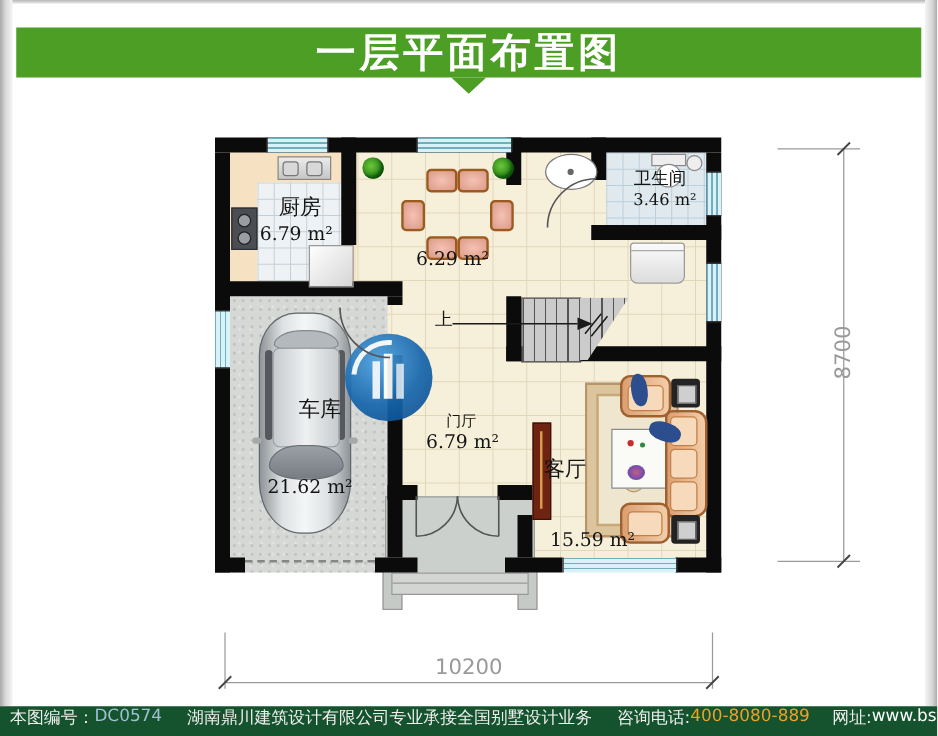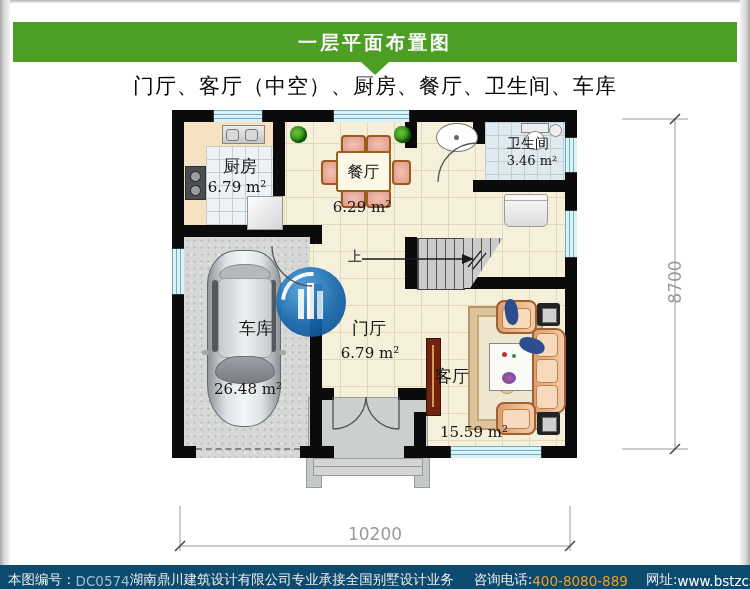--- a/index.html
+++ b/index.html
@@ -3,21 +3,21 @@
 <meta charset="utf-8">
 <style>
   html,body{margin:0;padding:0;background:#fff;}
   .page{position:relative;width:750px;height:589px;background:#fff;overflow:hidden;
         font-family:"DejaVu Sans","Liberation Sans",sans-serif;}
   .a{position:absolute;}
   .edge-l{left:0;top:0;width:10px;height:565px;background:linear-gradient(90deg,#a8a8a8,#d9d9d9 45%,#f4f4f4);}
   .edge-r{right:0;top:0;width:10px;height:565px;background:linear-gradient(270deg,#a8a8a8,#d9d9d9 45%,#f4f4f4);}
   .edge-t{left:0;top:0;width:750px;height:3px;background:linear-gradient(#b5b5b5,#eee);}
   .hdr{left:13px;top:22px;width:724px;height:40px;background:#4d9e24;color:#fff;
-       font-size:19px;font-weight:bold;letter-spacing:3px;text-align:center;line-height:40px;}
+       font-size:32px;font-weight:bold;letter-spacing:3px;text-align:center;line-height:40px;}
   .hdr-tri{left:361px;top:62px;width:0;height:0;border-left:14px solid transparent;
        border-right:14px solid transparent;border-top:13px solid #4d9e24;}
   .subtitle{left:0;top:72px;width:750px;text-align:center;font-family:"DejaVu Serif","Liberation Serif",serif;
        font-size:21px;color:#050505;letter-spacing:1px;}
   
   .fl-cream{background-color:#f6efda;background-image:linear-gradient(#e1d7ba 1px,transparent 1px),
        linear-gradient(90deg,#e1d7ba 1px,transparent 1px);background-size:27px 27px;}
   .fl-kit{background-color:#eef2f5;background-image:linear-gradient(#c4ced6 1px,transparent 1px),
        linear-gradient(90deg,#c4ced6 1px,transparent 1px);background-size:13px 13px;}
   .fl-bath{background-color:#dfe9ee;background-image:linear-gradient(#b9cfda 1px,transparent 1px),
@@ -33,37 +33,36 @@
   .dim{position:absolute;color:#9a9a9a;font-size:17px;text-align:center;}
   
   .chair{position:absolute;background:radial-gradient(#f4c2b4,#dd9a88);border:2px solid #9c5a20;border-radius:4px;}
   .sofa{background:linear-gradient(90deg,#dc9f70,#f3cda8);border:2px solid #a06030;}
   .cushion{position:absolute;background:#f7d9bc;border:1px solid #c08048;border-radius:4px;}
   .sidetable{position:absolute;width:23px;height:23px;background:#232323;border-radius:3px;}
   .sidetable>div{position:absolute;left:5px;top:5px;width:13px;height:13px;background:#cfcfcf;border:1px solid #666;}
   .plant{position:absolute;width:17px;height:17px;border-radius:47% 53% 50% 50%;
        background:radial-gradient(circle at 40% 40%,#6cc63a,#1d7a12 75%);box-shadow:inset -2px -2px 3px #0d4d08;}
   .stairs{position:absolute;background:repeating-linear-gradient(90deg,#555 0 1px,#cbcbcb 1px 9px);border:1px solid #444;}
-  .footer{left:0;top:565px;width:750px;height:24px;background:#0c4a6e;color:#eee;font-size:13.5px;
-       display:flex;align-items:flex-end;padding-left:8px;box-sizing:border-box;white-space:nowrap;}
+  .footer{left:0;top:565px;width:750px;height:24px;background:#14532d;color:#eee;font-size:13.5px;
+       display:flex;align-items:flex-start;padding-left:8px;box-sizing:border-box;white-space:nowrap;}
   .wm-cn{font-weight:bold;font-size:46px;letter-spacing:6px;color:rgba(103,113,124,0.55);font-family:"DejaVu Serif",serif;}
   .wm-en{font-weight:bold;font-size:15px;letter-spacing:4px;color:rgba(36,118,188,0.85);}
 </style>
 </head>
 <body>
 
 <div class="page">
 
   <div class="a edge-t"></div>
   <div class="a edge-l"></div>
   <div class="a edge-r"></div>
 
   <div class="a hdr">一层平面布置图</div>
   <div class="a hdr-tri"></div>
-  <div class="a subtitle">门厅、客厅（中空）、厨房、餐厅、卫生间、车库</div>
 
   <div class="a fl-cream" style="left:178px;top:116px;width:393px;height:336px;"></div>
   <div class="a fl-peach" style="left:184px;top:122px;width:101px;height:115px;"></div>
   <div class="a fl-kit" style="left:206px;top:146px;width:67px;height:79px;"></div>
   <div class="a fl-bath" style="left:485px;top:122px;width:80px;height:58px;"></div>
   <div class="a fl-garage" style="left:184px;top:237px;width:126px;height:221px;"></div>
 
   <div class="a fl-porch" style="left:308px;top:397px;width:118px;height:61px;border:1px solid #9aa09a;"></div>
   <div class="a" style="left:306px;top:452px;width:14px;height:34px;background:#c6cac6;border:1px solid #999;"></div>
   <div class="a" style="left:414px;top:452px;width:14px;height:34px;background:#c6cac6;border:1px solid #999;"></div>
@@ -111,23 +110,20 @@
   <div class="a" style="left:247px;top:196px;width:34px;height:32px;background:linear-gradient(135deg,#fff,#d5d5d5);border:1px solid #999;"></div>
 
   <div class="plant" style="left:290px;top:126px;"></div>
   <div class="plant" style="left:394px;top:126px;"></div>
   <div class="chair" style="left:341px;top:135px;width:21px;height:15px;"></div>
   <div class="chair" style="left:366px;top:135px;width:21px;height:15px;"></div>
   <div class="chair" style="left:341px;top:189px;width:21px;height:15px;"></div>
   <div class="chair" style="left:366px;top:189px;width:21px;height:15px;"></div>
   <div class="chair" style="left:321px;top:160px;width:15px;height:21px;"></div>
   <div class="chair" style="left:392px;top:160px;width:15px;height:21px;"></div>
-  <div class="a" style="left:336px;top:151px;width:51px;height:37px;background:#fdf7e6;border:2px solid #96621e;border-radius:3px;display:flex;align-items:center;justify-content:center;">
-    <span class="lbl" style="position:static;font-size:16px;">餐厅</span>
-  </div>
 
   <div class="a" style="left:436px;top:123px;width:40px;height:27px;background:#fff;border:1px solid #777;border-radius:50%;">
     <div style="position:absolute;left:17px;top:11px;width:5px;height:5px;background:#666;border-radius:50%;"></div>
   </div>
   <div class="a" style="left:521px;top:123px;width:26px;height:8px;background:#eee;border:1px solid #888;"></div>
   <div class="a" style="left:525px;top:131px;width:18px;height:17px;background:#fff;border:1px solid #888;border-radius:50% 50% 45% 45%;"></div>
   <div class="a" style="left:549px;top:124px;width:11px;height:11px;background:#eee;border:1px solid #888;border-radius:50%;"></div>
   <div class="a" style="left:504px;top:194px;width:42px;height:31px;background:linear-gradient(#fbfbfb,#dcdcdc);border:1px solid #999;border-radius:3px 3px 6px 6px;">
     <div style="margin-top:5px;border-top:1px solid #aaa;"></div>
   </div>
@@ -183,22 +179,22 @@
     <div style="position:absolute;left:31px;top:16px;width:7px;height:36px;background:#fdfefe;"></div>
     <div style="position:absolute;left:41px;top:24px;width:6px;height:28px;background:#d8ebf8;"></div>
   </div>
 
   <div class="lbl" style="left:200px;top:157px;width:80px;font-size:17px;">厨房</div>
   <div class="lbl" style="left:192px;top:179px;width:90px;font-size:15px;">6.79 m²</div>
   <div class="lbl" style="left:322px;top:199px;width:80px;font-size:15px;">6.29 m²</div>
   <div class="lbl" style="left:488px;top:136px;width:80px;font-size:14px;">卫生间</div>
   <div class="lbl" style="left:492px;top:154px;width:80px;font-size:13px;">3.46 m²</div>
   <div class="lbl" style="left:207px;top:319px;width:70px;font-size:17px;margin-left:14px;">车库</div>
-  <div class="lbl" style="left:203px;top:381px;width:90px;font-size:15px;">26.48 m²</div>
-  <div class="lbl" style="left:334px;top:321px;width:70px;font-size:17px;font-family:Liberation Mono, monospace;">门厅</div>
+  <div class="lbl" style="left:203px;top:381px;width:90px;font-size:15px;">21.62 m²</div>
+  <div class="lbl" style="left:334px;top:331px;width:70px;font-size:12px;">门厅</div>
   <div class="lbl" style="left:325px;top:345px;width:90px;font-size:15px;">6.79 m²</div>
   <div class="lbl" style="left:417px;top:367px;width:70px;font-size:17px;">客厅</div>
   <div class="lbl" style="left:424px;top:424px;width:100px;font-size:15px;">15.59 m²</div>
   <div class="lbl" style="left:346px;top:249px;width:18px;font-size:14px;">上</div>
 
   <svg class="a" style="left:0;top:0;pointer-events:none;" width="750" height="589" viewBox="0 0 750 589">
     <path d="M477,143 A39,39 0 0 0 438,182" fill="none" stroke="#555" stroke-width="1.3"></path>
     <path d="M272,246 A40,40 0 0 0 312,286" fill="none" stroke="#555" stroke-width="1.3"></path>
     <path d="M366,397 A33,33 0 0 1 333,429" fill="none" stroke="#555" stroke-width="1.3"></path>
     <path d="M366,397 A33,33 0 0 0 399,429" fill="none" stroke="#555" stroke-width="1.3"></path>
@@ -213,20 +209,20 @@
     <path d="M622,119 H688 M622,449 H688" stroke="#9a9a9a" stroke-width="1" fill="none"></path>
     <path d="M670,124 L680,114 M670,454 L680,444" stroke="#444" stroke-width="1.5" fill="none"></path>
   </svg>
 
   <div class="dim" style="left:340px;top:524px;width:70px;">10200</div>
   <div class="dim" style="left:645px;top:272px;width:60px;transform:rotate(-90deg);">8700</div>
 
   <div class="a footer">
     <span>本图编号：</span>
       <span style="color:#9fc0d0;">DC0574</span>
-      <span style="margin-left:0;">湖南鼎川建筑设计有限公司专业承接全国别墅设计业务</span>
+      <span style="margin-left:20px;">湖南鼎川建筑设计有限公司专业承接全国别墅设计业务</span>
       <span style="margin-left:20px;">咨询电话:</span>
       <span style="color:#f0a028;">400-8080-889</span>
       <span style="margin-left:18px;">网址:</span>
       <span style="color:#fff;">www.bstzcs.com</span>
   </div>
 
 </div>
 
 </body></html>

